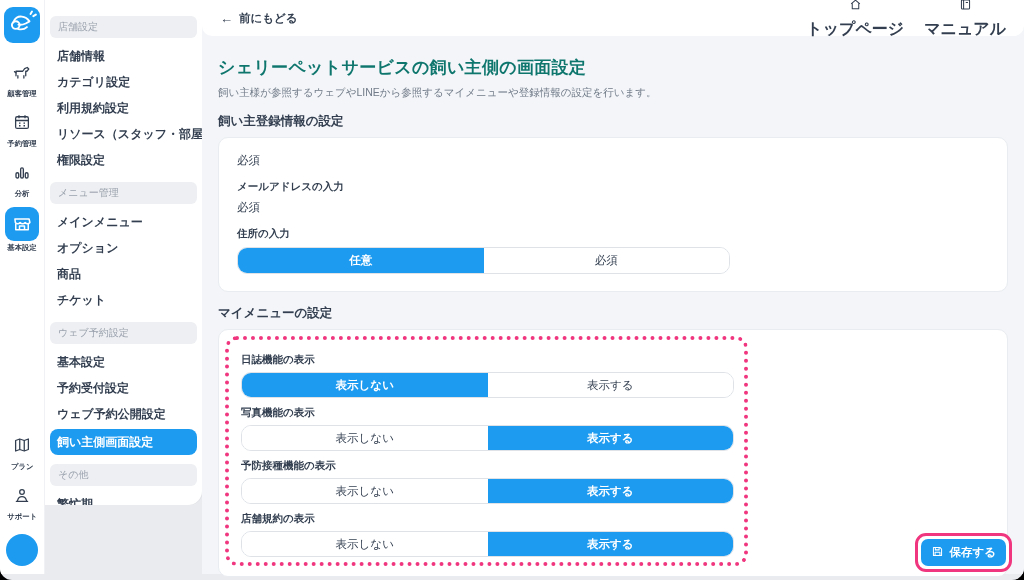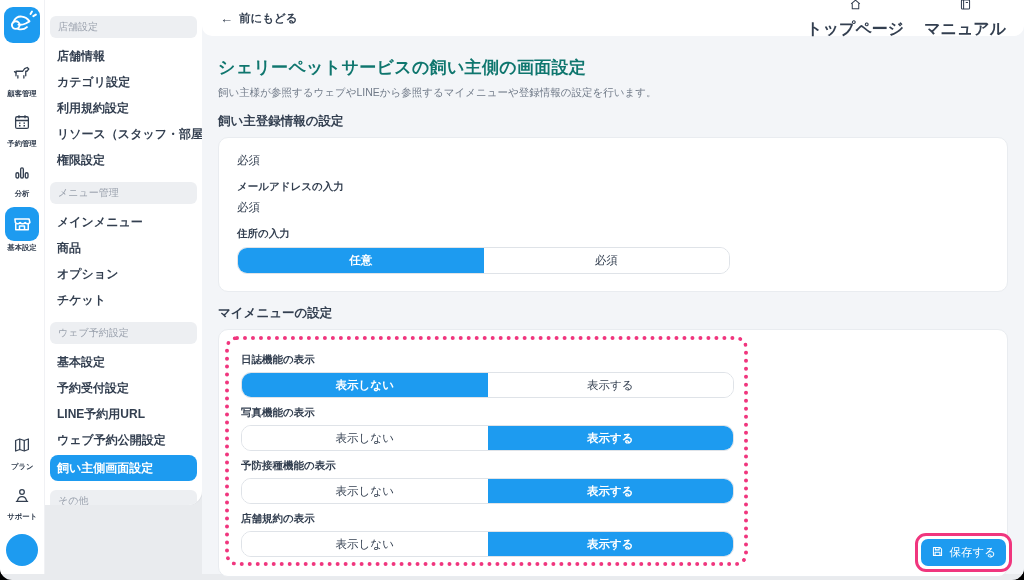--- a/index.html
+++ b/index.html
@@ -60,21 +60,21 @@
   .seg.selected:first-child{border-radius:6px 0 0 6px;}
   .seg.selected:last-child{border-radius:0 6px 6px 0;}
 
   .card2{height:248px;position:relative;}
   .dotted{position:absolute;left:6px;top:6px;width:523px;height:230px;border:4px dotted var(--pink);border-radius:12px;padding:13px 0 0 12px;}
   .toggle-row{margin-bottom:8px;}
   .toggle-row .field-label{margin-bottom:5px;}
   .toggle-row .segmented{height:26px;}
 
   .save-wrap{position:absolute;right:12px;bottom:2px;border:3px solid var(--pink);border-radius:11px;padding:3px;background:#fff;}
-  .save-btn{background:var(--blue);color:#fff;border:none;border-radius:7px;font-size:11.5px;font-weight:400;padding:6px 10px;display:flex;align-items:center;gap:5px;cursor:pointer;}
+  .save-btn{background:var(--blue);color:#fff;border:none;border-radius:7px;font-size:11.5px;font-weight:700;padding:6px 10px;display:flex;align-items:center;gap:5px;cursor:pointer;}
   .save-btn svg{width:13px;height:13px;}
 </style>
 </head>
 <body>
 
 <div id="app">
 
   <nav class="rail">
     <div class="rail-logo">
       <span><svg viewBox="0 0 36 36" fill="none" stroke="#fff" stroke-width="2.3" stroke-linecap="round" stroke-linejoin="round">
@@ -153,27 +153,26 @@
   <nav class="sidebar" id="sidebar">
 
     <div class="side-pill">店舗設定</div>
       <div class="side-item">店舗情報</div>
       <div class="side-item">カテゴリ設定</div>
       <div class="side-item">利用規約設定</div>
       <div class="side-item">リソース（スタッフ・部屋）</div>
       <div class="side-item">権限設定</div>
       <div class="side-pill">メニュー管理</div>
       <div class="side-item">メインメニュー</div>
+      <div class="side-item">オプション</div>
       <div class="side-item">商品</div>
-      <div class="side-item">オプション</div>
       <div class="side-item">チケット</div>
       <div class="side-pill">ウェブ予約設定</div>
       <div class="side-item">基本設定</div>
       <div class="side-item">予約受付設定</div>
-      <div class="side-item">LINE予約用URL</div>
       <div class="side-item">ウェブ予約公開設定</div>
       <div class="side-item active">飼い主側画面設定</div>
       <div class="side-pill">その他</div>
       <div class="side-item">繁忙期</div>
       <div class="close-link" id="close-link">« メニューを閉じる</div>
   </nav>
 
   <main class="main">
     <div class="topbar">
       <div class="back">

